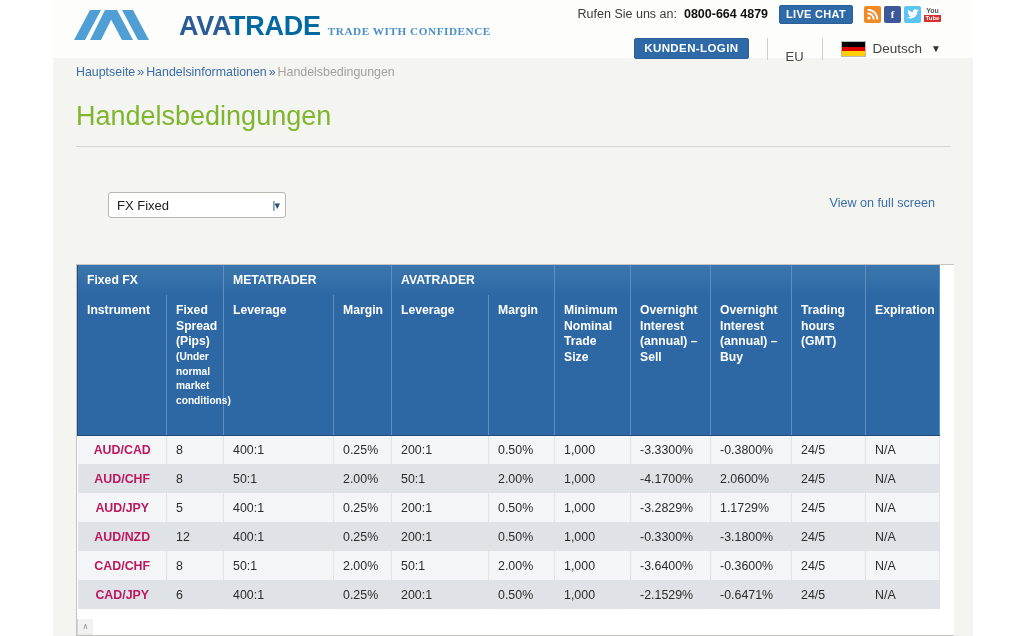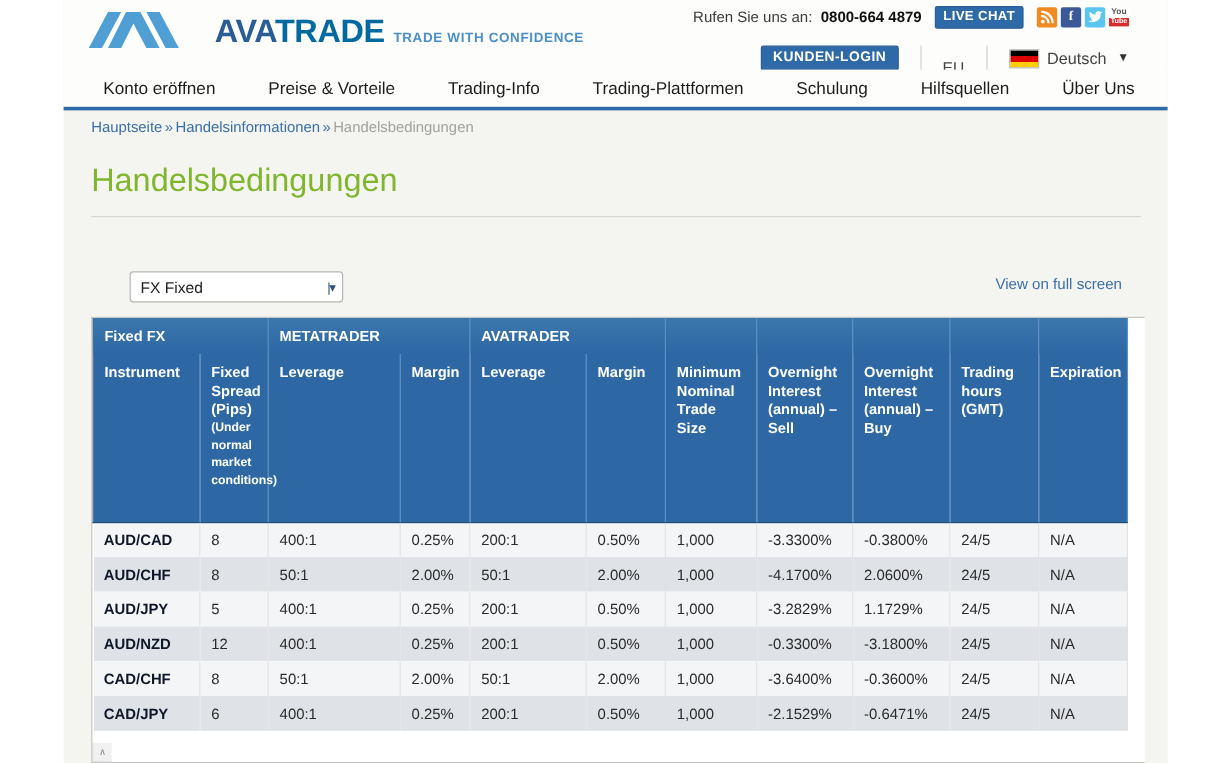--- a/index.html
+++ b/index.html
@@ -36,21 +36,21 @@
   }
   .logo-mark { margin-right: 9px; }
   .logo-text { line-height: 1; }
   .logo-word {
     font-size: 27px; font-weight: bold; letter-spacing: -0.3px;
   }
   .logo-word .ava { color: #2a5c96; }
   .logo-word .trade { color: #0369a1; }
   .logo-sub {
     font-size: 11.2px; font-weight: bold; color: #4a8fc9;
-    letter-spacing: 0.55px; margin-top: 2px;
+    letter-spacing: 0.55px; margin-top: 2px; font-family: Liberation Serif, serif;
   }
 
   .header-right {
     position: absolute;
     right: 32px; top: 4px;
     text-align: right;
   }
   .hr-line1 {
     display: flex; align-items: center; justify-content: flex-end;
     height: 20px; gap: 7px;
@@ -224,21 +224,22 @@
     font-size: 12.4px;
     color: #2b2b2b;
     padding: 7px 8px 7px 9px;
     border-right: 1px solid #e2e2e2;
     height: 29px;
     white-space: nowrap;
     overflow: hidden;
   }
   tbody td.instr {
     font-weight: bold;
-    color: #0f172a;
+    color: #be185d;
+    text-align: center;
   }
   tbody tr:nth-child(odd)  { background: #f3f5f7; }
   tbody tr:nth-child(even) { background: #dfe3e7; }
 
   
   col.c0 { width: 89px; }
   col.c1 { width: 57px; }
   col.c2 { width: 110px; }
   col.c3 { width: 58px; }
   col.c4 { width: 97px; }
@@ -324,29 +325,20 @@
           <span class="vsep"></span>
           <span class="lang-wrap">
             <span class="flag"></span>
             <span class="lang-name">Deutsch</span>
             <span class="lang-caret">▼</span>
           </span>
         </div>
       </div>
     </div>
 
-    <div class="nav">
-      <div class="nav-item">Konto eröffnen</div>
-      <div class="nav-item">Preise &amp; Vorteile</div>
-      <div class="nav-item">Trading-Info</div>
-      <div class="nav-item">Trading-Plattformen</div>
-      <div class="nav-item">Schulung</div>
-      <div class="nav-item">Hilfsquellen</div>
-      <div class="nav-item">Über Uns</div>
-    </div>
 
     <div class="breadcrumb">
       <a class="bc-link">Hauptseite</a><span class="bc-sep">»</span><a class="bc-link">Handelsinformationen</a><span class="bc-sep">»</span><span class="bc-current">Handelsbedingungen</span>
     </div>
 
     <h1 class="page-title">Handelsbedingungen</h1>
     <div class="title-rule"></div>
 
     <div class="controls">
       <div class="selectbox">

